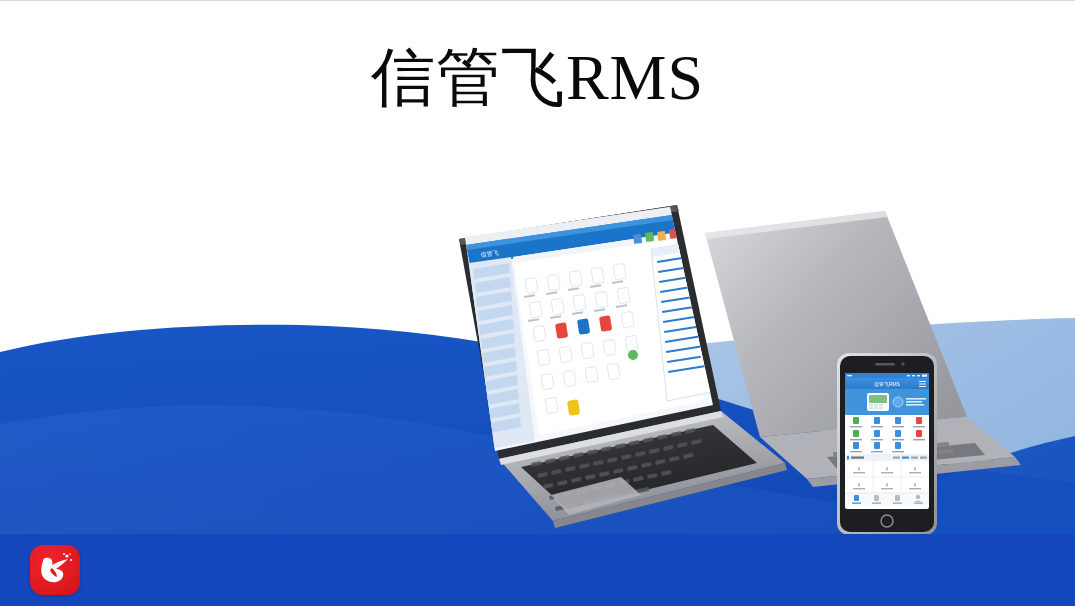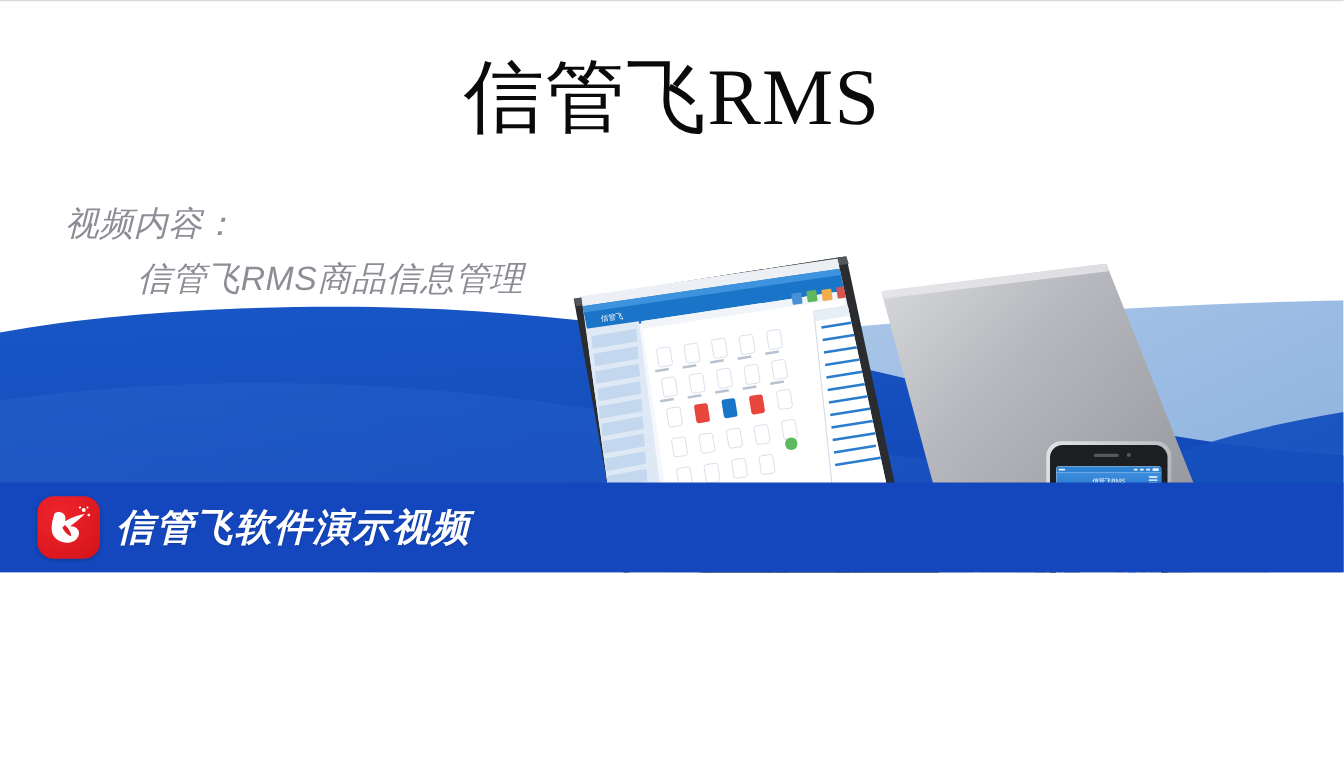--- a/index.html
+++ b/index.html
@@ -5,21 +5,21 @@
 <style>
   * { margin:0; padding:0; box-sizing:border-box; }
   html,body { width:1075px; height:606px; overflow:hidden; }
   body {
     font-family:"Liberation Sans","DejaVu Sans",sans-serif;
     background:#ffffff;
     position:relative;
   }
   #slide {
     position:absolute; inset:0;
-    width:1075px; height:458px;
+    width:1075px; height:606px;
     background:#ffffff;
     overflow:hidden;
   }
   .top-hairline{
     position:absolute; top:0; left:0; width:100%; height:1px;
     background:#d7d8e0;
   }
 
   
   .wave-layer{ position:absolute; inset:0; width:100%; height:100%; }
@@ -141,24 +141,20 @@
                C 640 466 830 512 1075 530
                L 1075 606 L 0 606 Z" fill="url(#gBlueBand)" opacity="0.45"></path>
 
       <path d="M 1075 436 C 1010 450 950 472 900 500
                C 860 522 830 546 812 606 L 1075 606 Z" fill="#1550be" opacity="0.95"></path>
     </svg>
   </div>
 
   <div class="title">信管飞RMS</div>
 
-  <div class="subtitle">
-    <span>视频内容：</span>
-    <span class="line2">信管飞RMS商品信息管理</span>
-  </div>
 
   <div class="devices">
     <svg width="620" height="330" viewBox="0 0 620 330" xmlns="http://www.w3.org/2000/svg">
       <defs>
         <linearGradient id="lidBack" x1="0" y1="0" x2="1" y2="0.8">
           <stop offset="0%" stop-color="#d9dadd"></stop>
           <stop offset="40%" stop-color="#b7b9be"></stop>
           <stop offset="100%" stop-color="#96989e"></stop>
         </linearGradient>
         <linearGradient id="lidFront" x1="0" y1="0" x2="1" y2="1">
@@ -537,17 +533,16 @@
                  C29 24 32 25 33 28 C34 32 31 36 26 37
                  C20 38 14 35 12 30 C11 27 11 22 13 16 Z" fill="#ffffff"></path>
         <path d="M22 23 C25 26 27 29 27 32 C24 31 21 28 20 25 Z" fill="#e11b22"></path>
         <circle cx="37" cy="11" r="1.6" fill="#ffffff"></circle>
         <circle cx="41" cy="15" r="1.1" fill="#ffffff"></circle>
         <circle cx="34" cy="9" r="0.9" fill="#ffffff"></circle>
         <circle cx="40" cy="9" r="0.8" fill="#ffffff"></circle>
       </svg>
     </div>
 
-    <div class="brand-text">信管飞软件演示视频</div>
 
   </div>
 
 </div>
 
 </body></html>

